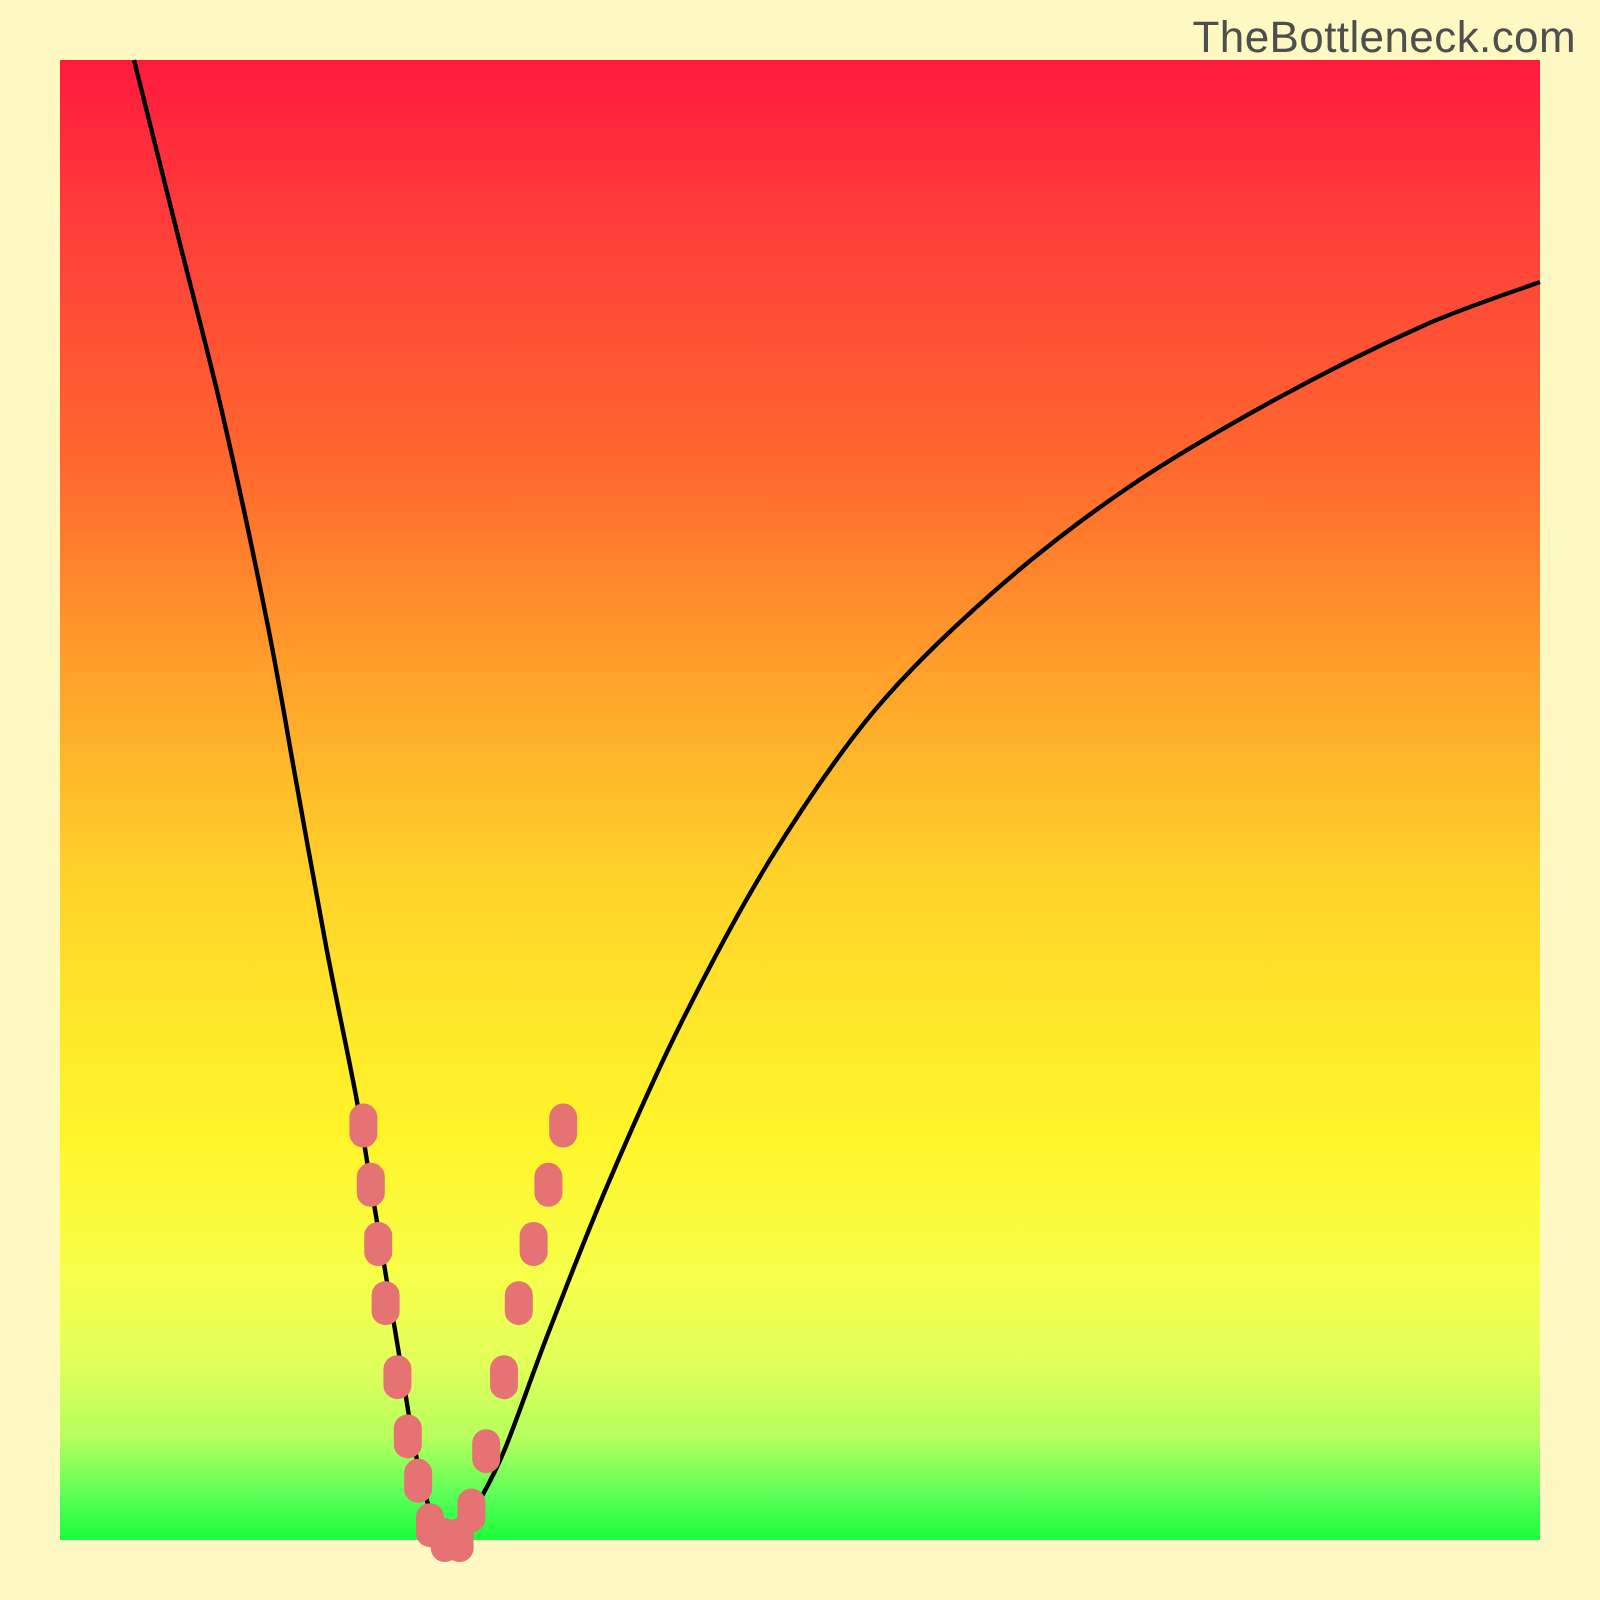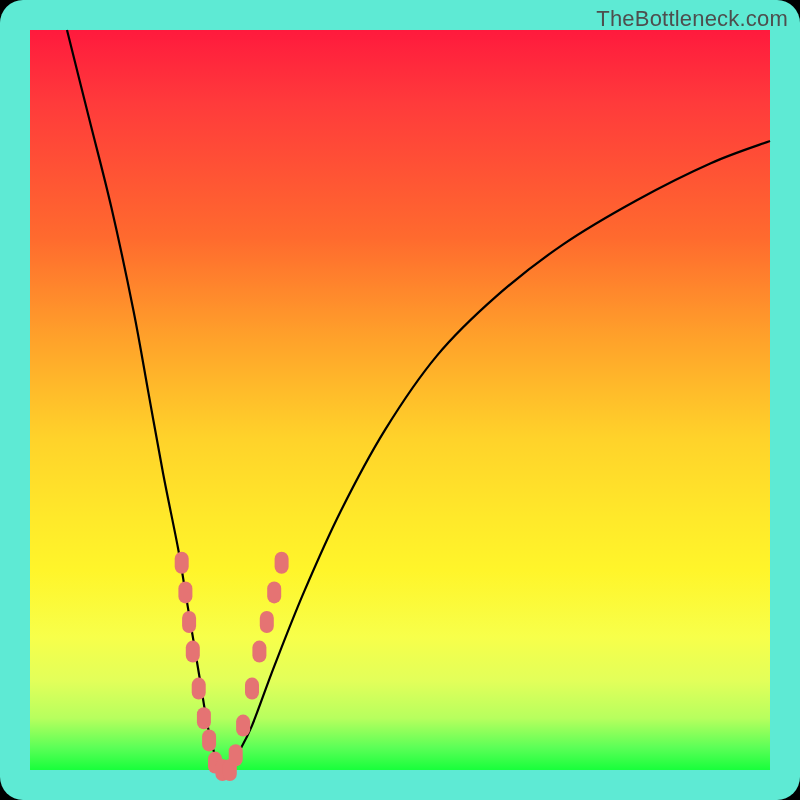--- a/index.html
+++ b/index.html
@@ -8,22 +8,21 @@
     width: 800px;
     height: 800px;
     background: #000;
     overflow: hidden;
     font-family: Arial, Helvetica, sans-serif;
   }
   .frame {
     position: absolute;
     left: 0; top: 0;
     width: 800px; height: 800px;
-    background: #5eead4;
-    border-radius: 23px;
+    background: #fef9c3;
   }
   .plot {
     position: absolute;
     left: 30px;
     top: 30px;
     width: 740px;
     height: 740px;
     
     background: linear-gradient(
       to bottom,

